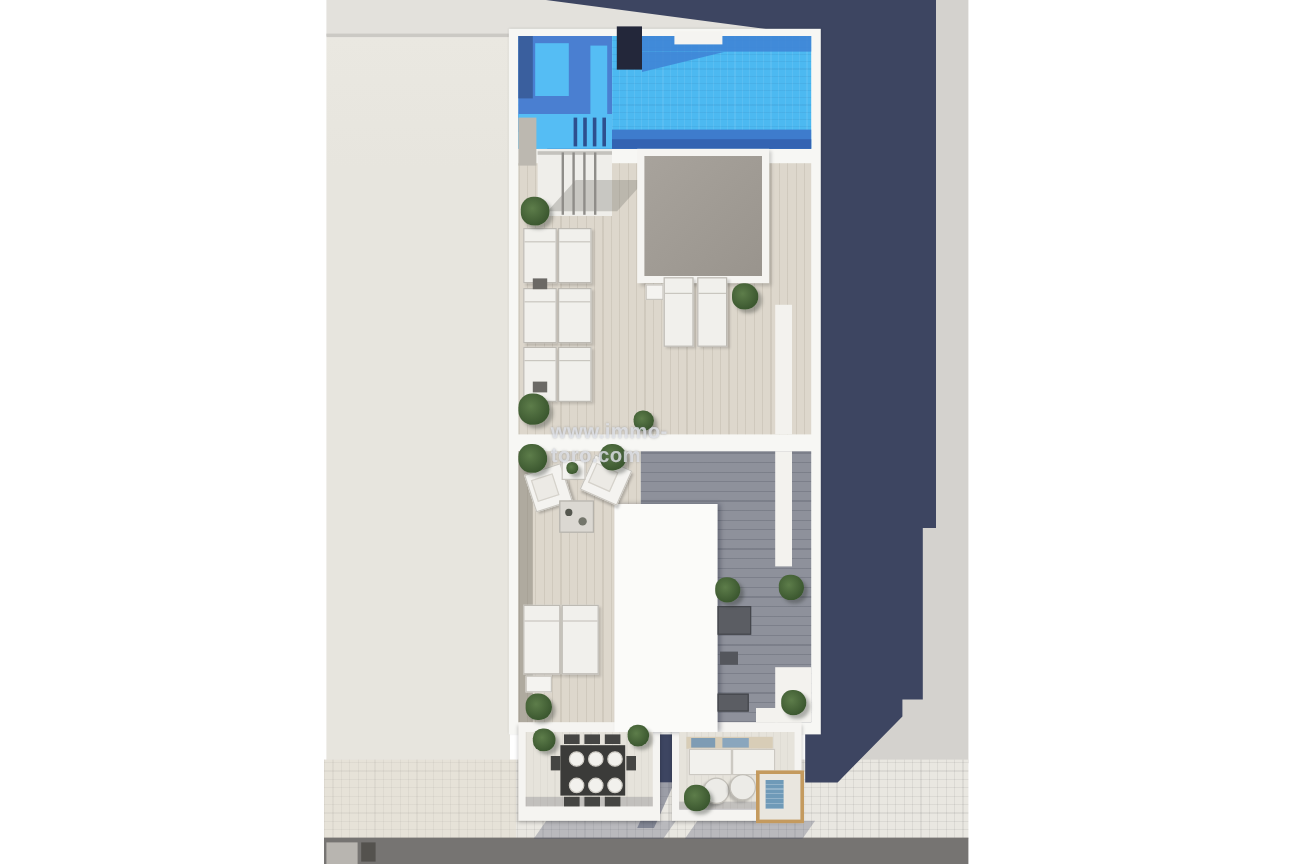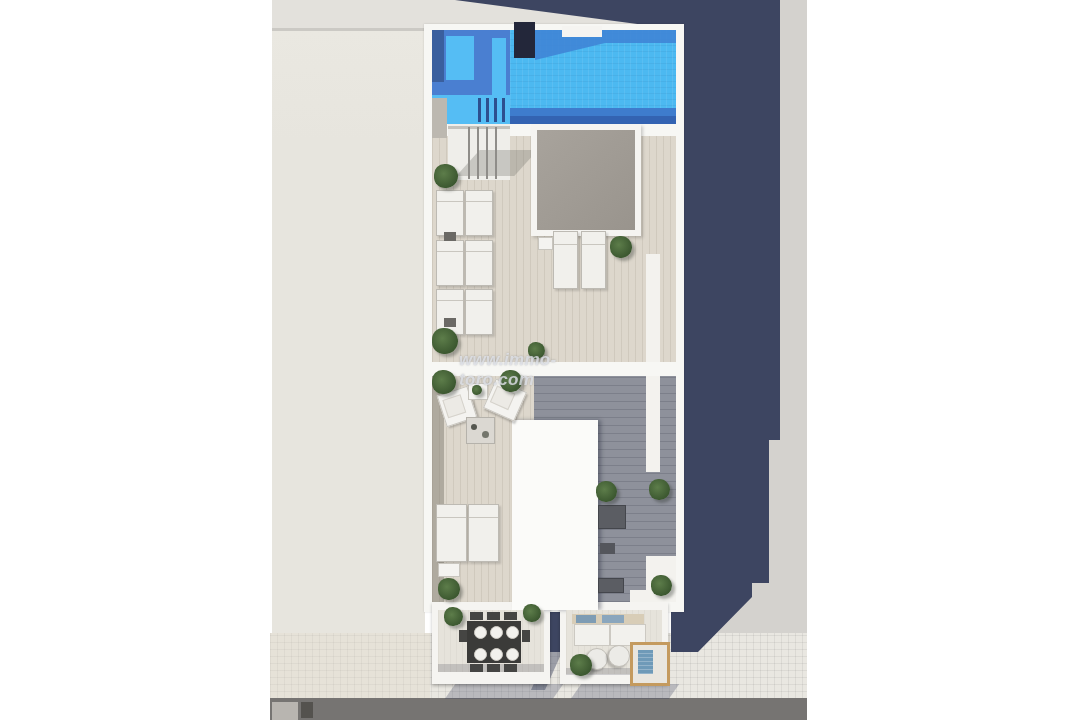--- a/index.html
+++ b/index.html
@@ -92,21 +92,21 @@
   .cushion{top:624px;width:34px;height:20px;background:#f2f1ed;border:1px solid #ccc9c2;z-index:7;}
   .pouf{width:20px;height:20px;border-radius:50%;background:#ecebe7;border:1px solid #c2bfb8;
       box-shadow:-2px 2px 2px rgba(0,0,0,.2);z-index:8;}
   .daybed{left:630px;top:642px;width:34px;height:38px;background:#e9e6df;border:3px solid var(--wood_tan);z-index:7;}
   .daybed-water{left:638px;top:650px;width:15px;height:24px;background:var(--cushion_blue);
       background-image:repeating-linear-gradient(0deg,rgba(255,255,255,.25) 0 1px,transparent 1px 4px);z-index:8;}
   .walk-shadow{background:rgba(61,69,97,.28);transform:skewX(-35deg);z-index:3;}
   
   .watermark{left:459px;top:350px;width:170px;z-index:12;
       font-size:17px;font-weight:bold;letter-spacing:.3px;
-      color:rgba(228,231,237,.78);text-shadow:0 0 2px rgba(90,95,105,.45);font-style:italic;}
+      color:rgba(228,231,237,.78);text-shadow:0 0 2px rgba(90,95,105,.45);}
 </style>
 </head>
 <body>
 
 <div class="page" aria-label="Aerial 3D rendering of a rooftop floor plan">
 
   <div class="abs top-band"></div>
   <div class="abs left-roof" title="Adjacent building roof"></div>
   <div class="abs right-ground"></div>
   <div class="abs sidewalk" title="Tiled sidewalk"></div>

